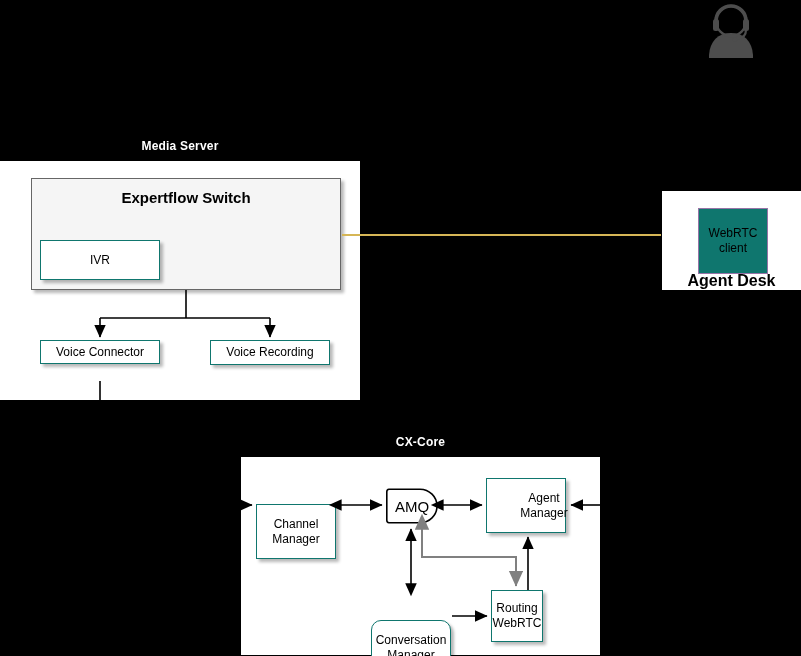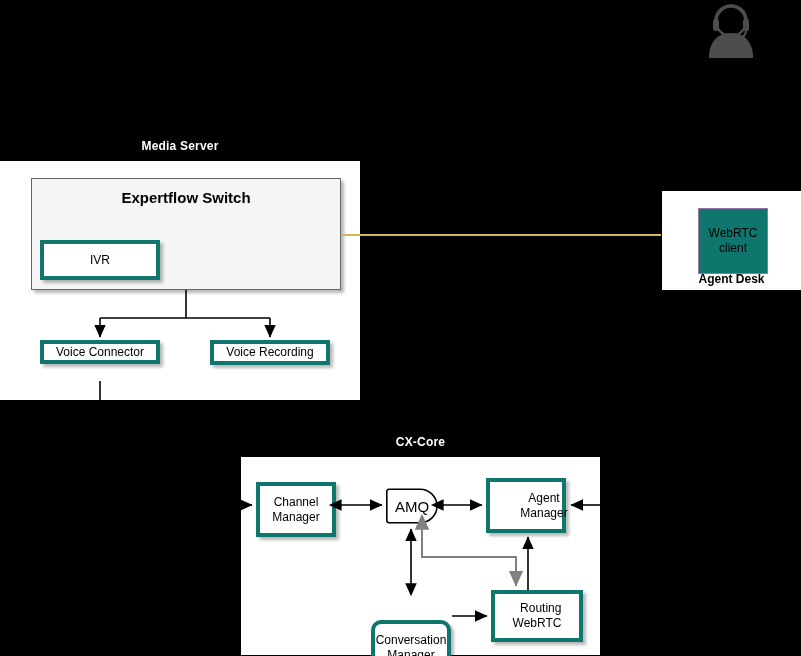--- a/index.html
+++ b/index.html
@@ -58,21 +58,21 @@
   #agent-desk-panel {
     left: 661px; top: 190px;
     width: 141px; height: 101px;
     border-right: none;
   }
 
   
   .box {
     position: absolute;
     background: #ffffff;
-    border: 4px solid #0f766e;
+    border: 1px solid #0f766e;
     box-sizing: border-box;
     display: flex;
     align-items: center;
     justify-content: center;
     text-align: center;
     font-size: 12px;
     color: #000000;
     line-height: 1.25;
     box-shadow: 3px 3px 3px rgba(0,0,0,0.28);
   }
@@ -90,24 +90,24 @@
     font-size: 15px;
     font-weight: bold;
     color: #000000;
   }
 
   #expertflow-switch { left: 31px; top: 178px; width: 310px; height: 112px; }
   #ivr-box { left: 40px; top: 240px; width: 120px; height: 40px; }
   #voice-connector-box { left: 40px; top: 340px; width: 120px; height: 24px; }
   #voice-recording-box { left: 210px; top: 340px; width: 120px; height: 25px; }
 
-  #channel-manager-box { left: 256px; top: 482px; width: 80px; height: 55px; }
+  #channel-manager-box { left: 256px; top: 504px; width: 80px; height: 55px; }
   #agent-manager-box  { left: 486px; top: 478px; width: 80px; height: 55px; padding-left: 36px; }
   #conversation-manager-box { left: 371px; top: 620px; width: 80px; height: 55px; border-radius: 10px; }
-  #routing-engine-box { left: 491px; top: 590px; width: 92px; height: 52px; text-align: right; }
+  #routing-engine-box { left: 491px; top: 590px; width: 52px; height: 52px; }
 
   .amq-shape {
     position: absolute;
     left: 386px; top: 488px;
     width: 52px; height: 36px;
   }
   .amq-label {
     position: absolute;
     left: 386px; top: 488px;
     width: 52px; height: 36px;
@@ -124,21 +124,21 @@
     width: 70px; height: 66px;
     background: #0f766e;
     border: 1px solid #9673a6;
     box-shadow: none;
   }
   #agent-desk-label {
     position: absolute;
     left: 661px; top: 272px;
     width: 141px;
     text-align: center;
-    font-size: 12px;
+    font-size: 16px;
     font-weight: bold;
     color: #000000;
   }
 
   
   #agent-avatar {
     position: absolute;
     left: 700px; top: 3px;
     width: 62px; height: 56px;
   }

